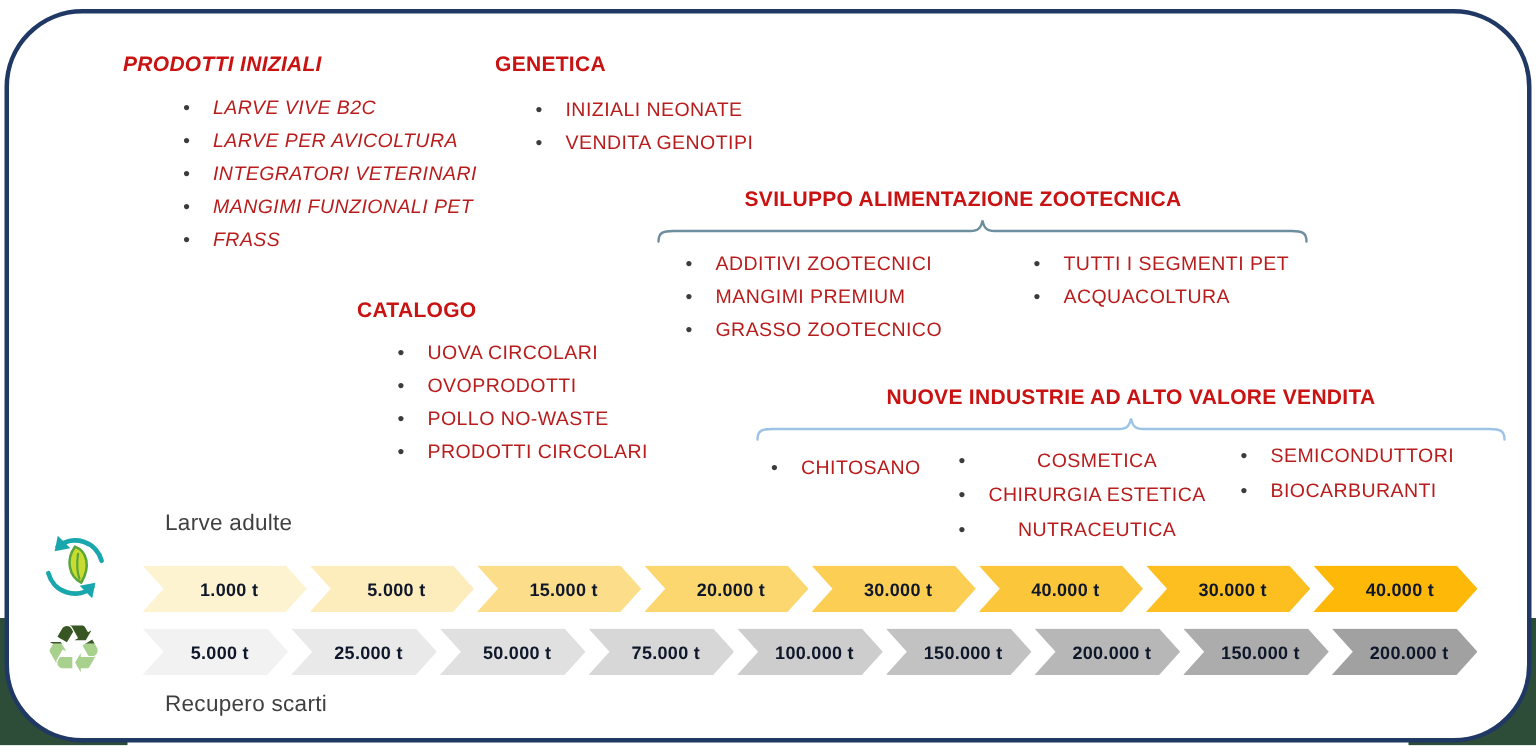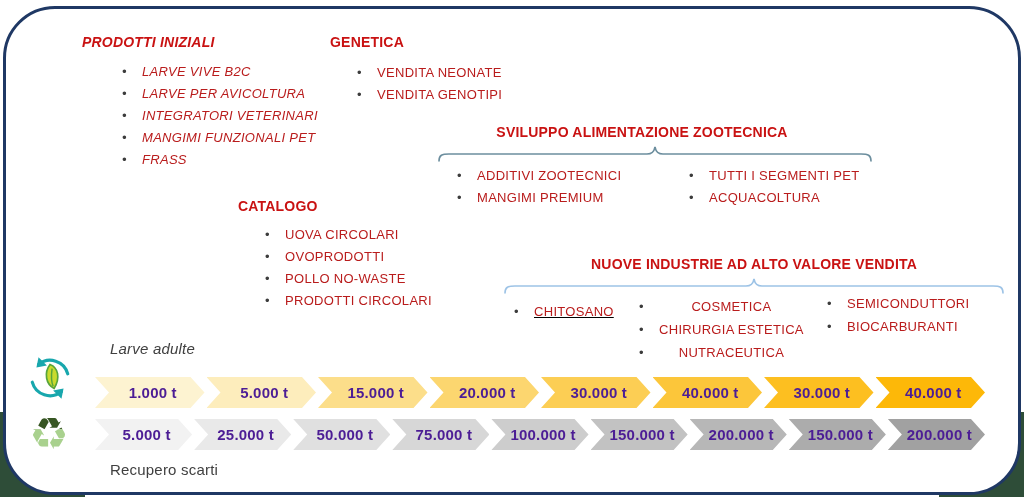--- a/index.html
+++ b/index.html
@@ -25,21 +25,21 @@
   .blist li{position:relative; padding-left:22px; line-height:22px; font-size:13px; font-weight:500;
             color:#b91c1c; letter-spacing:.3px; white-space:nowrap;}
   .blist li::before{content:"\2022"; position:absolute; left:2px; top:0; color:#3C3C3C;}
   .subnote{padding-left:34px; font-size:10.5px; line-height:18px; color:#3C3C3C; letter-spacing:.3px; white-space:nowrap;}
 
   .brace{display:block;}
 
   
   .arrow-row{display:flex; gap:2px; position:absolute; left:95px; width:890px; height:31px;}
   .seg{flex:1 1 0; display:flex; align-items:center; justify-content:center;
-       font-size:15px; font-weight:700; color:#4c1d95; letter-spacing:.2px; white-space:nowrap;
+       font-size:12px; font-weight:700; color:#0f172a; letter-spacing:.2px; white-space:nowrap;
        clip-path:polygon(0 0, calc(100% - 14px) 0, 100% 50%, calc(100% - 14px) 100%, 0 100%, 14px 50%);
        padding-left:6px;}
   .tl-label{position:absolute; font-size:15px; color:#404040; letter-spacing:.2px;}
 
   
   .recycle{position:absolute; width:48px; height:48px;}
   .recycle span{position:absolute; inset:0; font-family:"DejaVu Sans", sans-serif; font-size:44px; line-height:48px; text-align:center;}
   .recycle .r-dark{color:#375623; clip-path:inset(0 0 60% 0);}
   .recycle .r-light{color:#A9D18E; clip-path:inset(40% 0 0 0);}
 </style>
@@ -64,21 +64,21 @@
           <li>INTEGRATORI VETERINARI</li>
           <li>MANGIMI FUNZIONALI PET</li>
           <li>FRASS</li>
         </ul>
       </div>
     </div>
 
     <div class="abs" style="left:330px; top:34px;">
       <h2 class="sec-title">GENETICA</h2>
       <ul class="blist" style="margin:12px 0 0 25px;">
-        <li>VENDITA NEONATE</li>
+        <li>INIZIALI NEONATE</li>
         <li>VENDITA GENOTIPI</li>
       </ul>
     </div>
 
     <div class="abs" style="left:238px; top:198px;">
       <h2 class="sec-title">CATALOGO</h2>
       <ul class="blist" style="margin:10px 0 0 25px;">
         <li>UOVA CIRCOLARI</li>
         <li>OVOPRODOTTI</li>
         <li>POLLO NO-WASTE</li>
@@ -86,31 +86,32 @@
       </ul>
     </div>
 
     <h2 class="sec-title abs centered" style="left:642px; top:124px;">SVILUPPO ALIMENTAZIONE ZOOTECNICA</h2>
     <svg class="brace abs" style="left:437px; top:146px;" width="436" height="16" viewBox="0 0 436 16">
       <path d="M2,15 C2,9 5,8 12,8 L210,8 C215,8 217,6 218,1 C219,6 221,8 226,8 L424,8 C431,8 434,9 434,15" fill="none" stroke-width="1.6" stroke-linecap="round" stroke="#6C8E9E"></path>
     </svg>
     <ul class="blist abs" style="left:455px; top:165px;">
       <li>ADDITIVI ZOOTECNICI</li>
       <li>MANGIMI PREMIUM</li>
+      <li>GRASSO ZOOTECNICO</li>
     </ul>
     <ul class="blist abs" style="left:687px; top:165px;">
       <li>TUTTI I SEGMENTI PET</li>
       <li>ACQUACOLTURA</li>
     </ul>
 
     <h2 class="sec-title abs centered" style="left:754px; top:256px;">NUOVE INDUSTRIE AD ALTO VALORE VENDITA</h2>
     <svg class="brace abs" style="left:503px; top:278px;" width="502" height="16" viewBox="0 0 502 16">
       <path d="M2,15 C2,9 5,8 12,8 L243,8 C248,8 250,6 251,1 C252,6 254,8 259,8 L490,8 C497,8 500,9 500,15" fill="none" stroke-width="1.6" stroke-linecap="round" stroke="#9DC3E6"></path>
     </svg>
-    <ul class="blist abs" style="left:512px; top:301px;text-decoration:underline;">
+    <ul class="blist abs" style="left:512px; top:301px;">
       <li>CHITOSANO</li>
     </ul>
     <ul class="blist abs" style="left:637px; top:295px;text-align:center;">
       <li style="line-height:23px">COSMETICA</li>
       <li style="line-height:23px">CHIRURGIA ESTETICA</li>
       <li style="line-height:23px">NUTRACEUTICA</li>
     </ul>
     <ul class="blist abs" style="left:825px; top:292px;">
       <li style="line-height:23px">SEMICONDUTTORI</li>
       <li style="line-height:23px">BIOCARBURANTI</li>
@@ -125,21 +126,21 @@
       <path d="M34,43 L36,33 L26,35 Z" fill="#18A7AD"></path>
       <path d="M23,10 C31,13 33,23 27,33 C19,29 17,18 23,10 Z" stroke-width="1.6" fill="#C9DB2E" stroke="#58A53C"></path>
       <path d="M25,14 C24,21 24,26 26,31" fill="none" stroke-width="1.4" stroke="#58A53C"></path>
     </svg>
 
     <div class="recycle" style="left:25px; top:410px;">
       <span class="r-dark">♻</span>
       <span class="r-light">♻</span>
     </div>
 
-    <div class="tl-label" style="left:110px; top:340px;font-style:italic;">Larve adulte</div>
+    <div class="tl-label" style="left:110px; top:340px;">Larve adulte</div>
 
     <div class="arrow-row" style="top:377px;">
       <div class="seg" style="background: rgb(253, 243, 209);">1.000 t</div>
       <div class="seg" style="background: rgb(253, 237, 188);">5.000 t</div>
       <div class="seg" style="background: rgb(252, 222, 138);">15.000 t</div>
       <div class="seg" style="background: rgb(252, 214, 111);">20.000 t</div>
       <div class="seg" style="background: rgb(252, 206, 84);">30.000 t</div>
       <div class="seg" style="background: rgb(252, 198, 58);">40.000 t</div>
       <div class="seg" style="background: rgb(253, 191, 32);">30.000 t</div>
       <div class="seg" style="background: rgb(253, 184, 8);">40.000 t</div>

